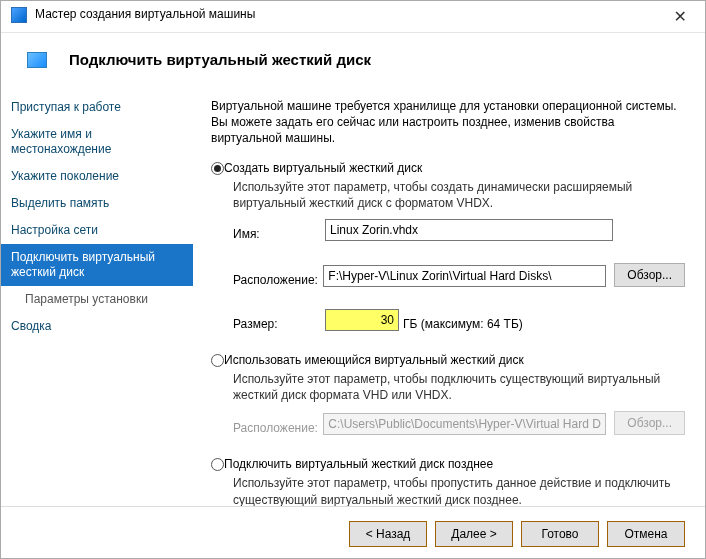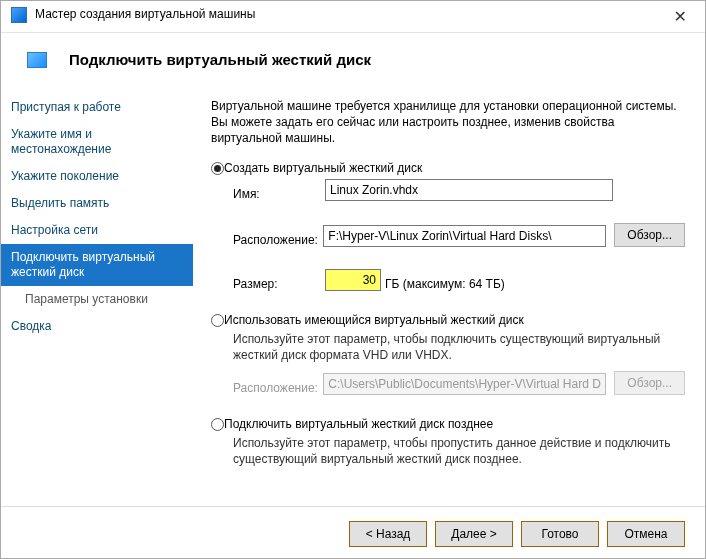--- a/index.html
+++ b/index.html
@@ -129,21 +129,21 @@
 .row input[type=text] {
   font-family: inherit;
   font-size: 12px;
   border: 1px solid #777;
   padding: 2px 4px;
   height: 22px;
 }
 .row .name-input { width: 288px; }
 .row .loc-input { width: 288px; }
 .row .size-input {
-  width: 56px;
+  width: 74px;
   text-align: right;
   background: #ffff66;
 }
 .row .unit { margin-left: 4px; font-size: 12px; }
 .row .browse {
   margin-left: 8px;
   padding: 2px 12px;
   height: 24px;
   font-size: 12px;
   background: #e1e1e1;
@@ -206,20 +206,21 @@
   </div>
 
   <div class="content">
     <div class="intro">Виртуальной машине требуется хранилище для установки операционной системы. Вы можете задать его сейчас или настроить позднее, изменив свойства виртуальной машины.</div>
 
     <div class="opt">
       <div class="opt-head">
         <div class="radio checked"></div>
         <div class="opt-title">Создать виртуальный жесткий диск</div>
       </div>
+      <div class="opt-desc">Используйте этот параметр, чтобы создать динамически расширяемый виртуальный жесткий диск с форматом VHDX.</div>
       <div class="fields">
         <div class="row">
           <label>Имя:</label>
           <input type="text" class="name-input" value="Linux Zorin.vhdx" style="">
         </div>
         <div class="row">
           <label>Расположение:</label>
           <input type="text" class="loc-input" value="F:\Hyper-V\Linux Zorin\Virtual Hard Disks\" style="">
           <button class="browse">Обзор...</button>
         </div>

